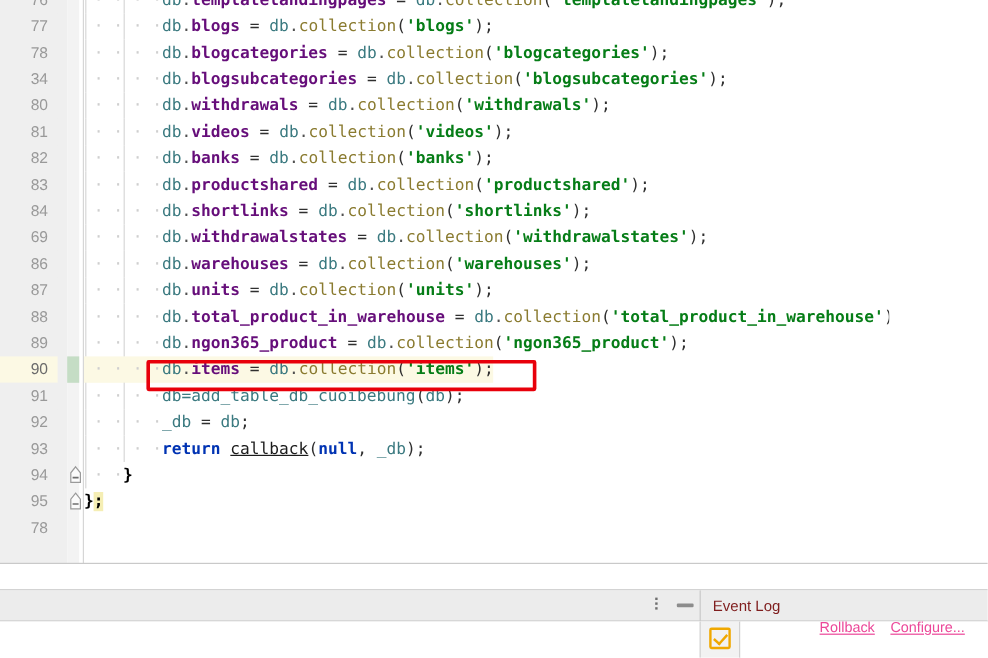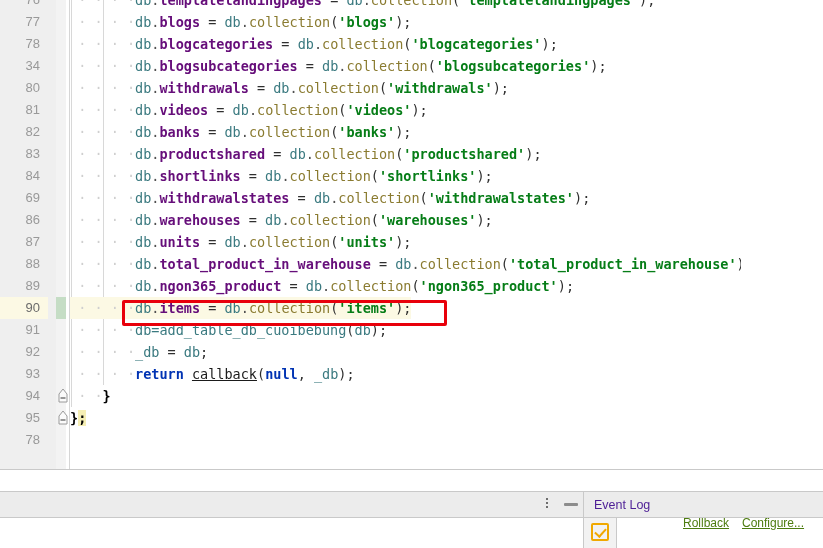--- a/index.html
+++ b/index.html
@@ -116,21 +116,21 @@
   .dots-icon{
     position:absolute;left:541px;top:4px;width:12px;height:18px;cursor:pointer;
   }
   .dots-icon i{display:block;width:2px;height:2px;background:#6e6e6e;margin:2px auto;}
   .minimize-icon{
     position:absolute;left:564px;top:11px;width:14px;height:4px;cursor:pointer;
   }
   .minimize-icon span{display:block;width:14px;height:3px;background:#8c8c8c;border-radius:1px;}
   .eventlog-title{
     position:absolute;left:594px;top:0;height:26px;line-height:26px;
-    font-size:12.5px;color:#4c1d95;text-align:center;
+    font-size:12.5px;color:#7f1d1d;text-align:center;
   }
   .strip-bottom{
     position:absolute;left:0;top:517px;width:823px;height:1px;background:#c9c9c9;
   }
 
   
   .bottom-content{
     position:absolute;left:0;top:518px;width:823px;height:30px;background:#ffffff;
   }
   .bc-col1{position:absolute;left:0;top:0;width:584px;height:30px;background:#ffffff;border-right:1px solid #c9c9c9;box-sizing:border-box;}
@@ -141,21 +141,21 @@
     border:2px solid #f0a800;box-sizing:border-box;border-radius:2px;cursor:pointer;
   }
   .check-icon:after{
     content:"";position:absolute;left:4px;top:1px;width:5px;height:9px;
     border:solid #f0a800;border-width:0 2px 2px 0;transform:rotate(42deg);
   }
   .links{
     position:absolute;left:0;top:0;width:206px;height:30px;
   }
   .link{
-    position:absolute;top:-2px;font-size:12px;color:#4d7c0f;
+    position:absolute;top:-2px;font-size:12px;color:#ec4899;
     text-decoration:underline;cursor:pointer;white-space:nowrap;text-align:right;
   }
   .link.rollback{left:66px;}
   .link.configure{left:125px;}
 </style>
 </head>
 <body>
 
 <div id="root">
 

